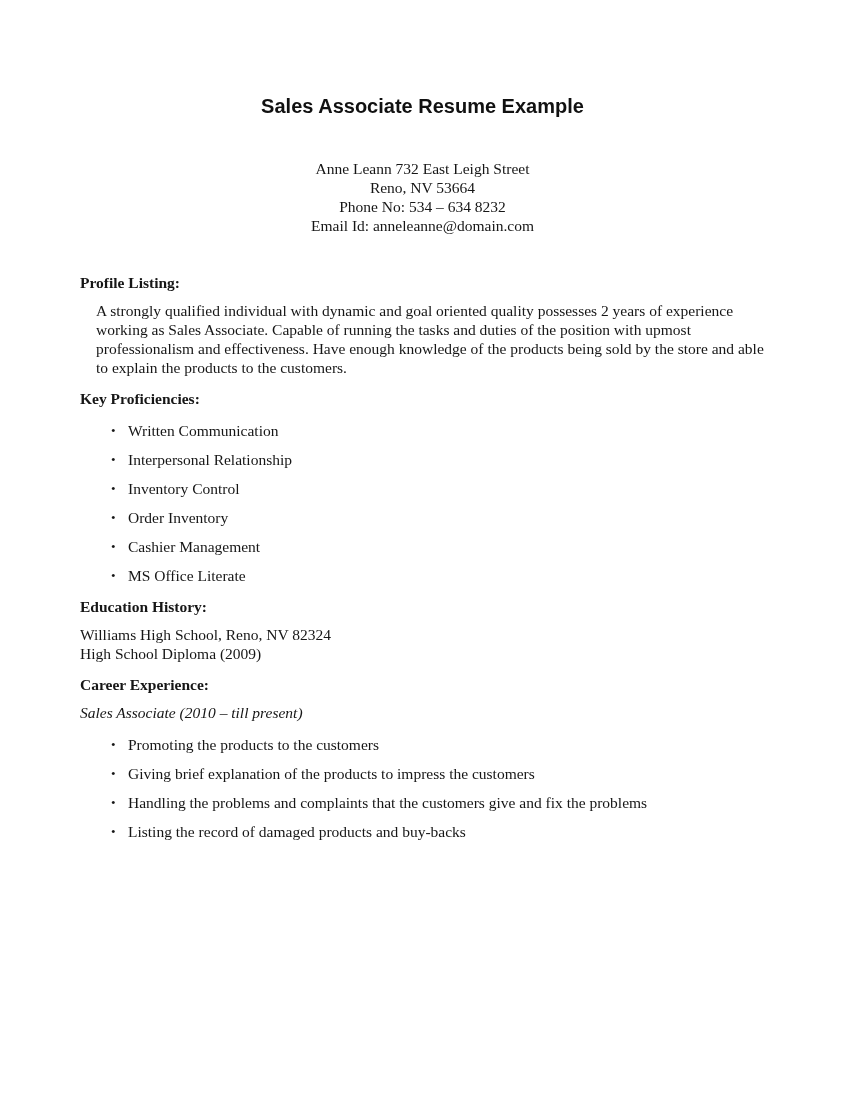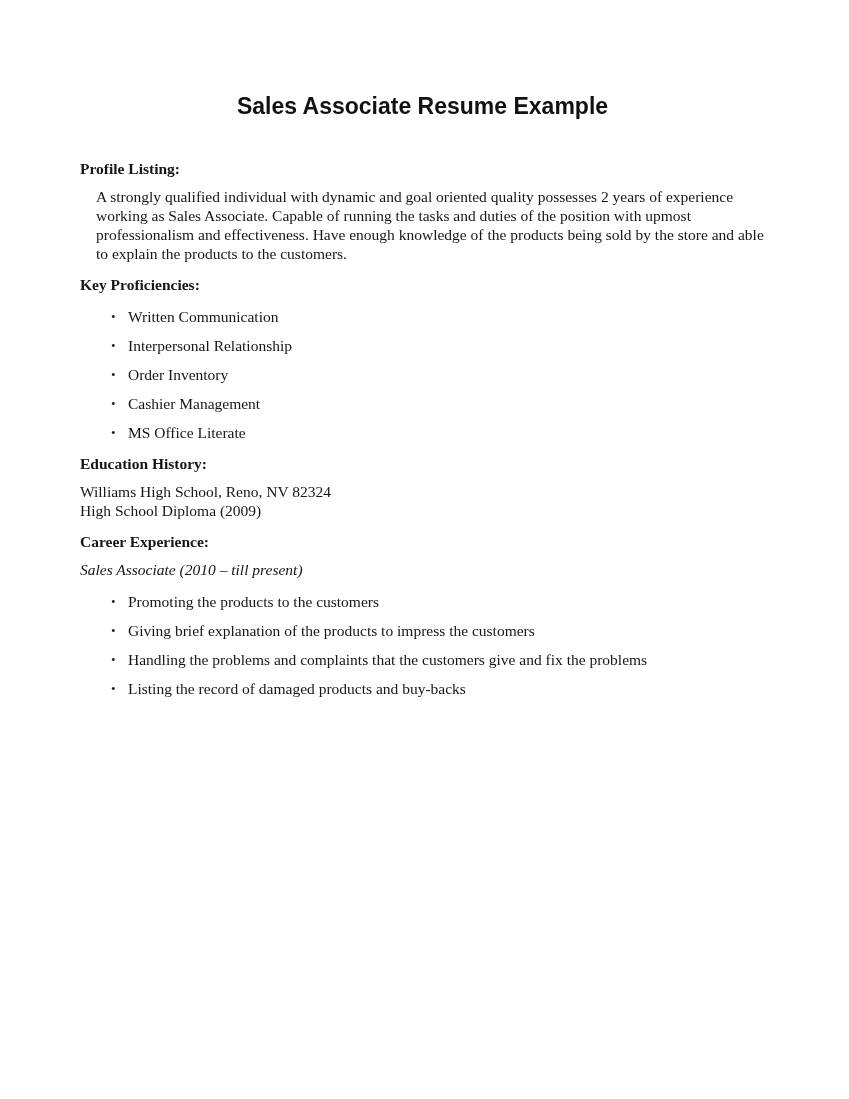--- a/index.html
+++ b/index.html
@@ -16,21 +16,21 @@
     font-family: "Liberation Serif", serif;
     font-size: 15.5px;
     line-height: 19px;
     box-sizing: border-box;
     padding: 93px 84px 0 80px;
     overflow: hidden;
   }
   .doc-title {
     font-family: "Liberation Sans", sans-serif;
     font-weight: bold;
-    font-size: 23px;
+    font-size: 20px;
     line-height: 26px;
     text-align: center;
     margin: 0 0 40px 0;
     color: #111111;
   }
   .contact-block {
     text-align: center;
     margin: 0 0 38px 0;
   }
   .contact-line {
@@ -73,31 +73,38 @@
     color: #161616;
   }
 </style>
 </head>
 <body>
 
 <div class="page">
 
   <h1 class="doc-title">Sales Associate Resume Example</h1>
 
+  <div class="contact-block">
+    <div class="contact-line">Anne Leann 732 East Leigh Street</div>
+    <div class="contact-line">Reno, NV 53664</div>
+    <div class="contact-line">Phone No: 534 – 634 8232</div>
+    <div class="contact-line">Email Id: anneleanne@domain.com</div>
+  </div>
 
   <div>
     <div class="section-heading">Profile Listing:</div>
     <p class="body-paragraph">A strongly qualified individual with dynamic and goal oriented quality possesses 2 years of experience working as Sales Associate. Capable of running the tasks and duties of the position with upmost professionalism and effectiveness. Have enough knowledge of the products being sold by the store and able to explain the products to the customers.</p>
   </div>
 
   <div>
     <div class="section-heading">Key Proficiencies:</div>
     <ul class="bullet-list">
       <li>Written Communication</li>
       <li>Interpersonal Relationship</li>
+      <li>Inventory Control</li>
       <li>Order Inventory</li>
       <li>Cashier Management</li>
       <li>MS Office Literate</li>
     </ul>
   </div>
 
   <div>
     <div class="section-heading">Education History:</div>
     <div class="plain-line">Williams High School, Reno, NV 82324</div>
     <div class="plain-line">High School Diploma (2009)</div>

